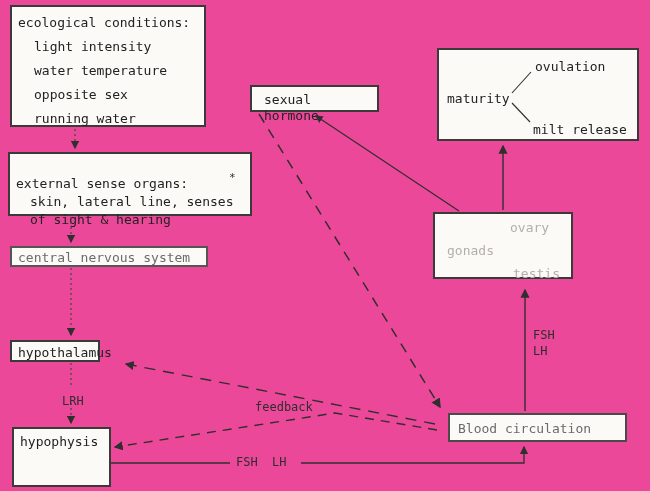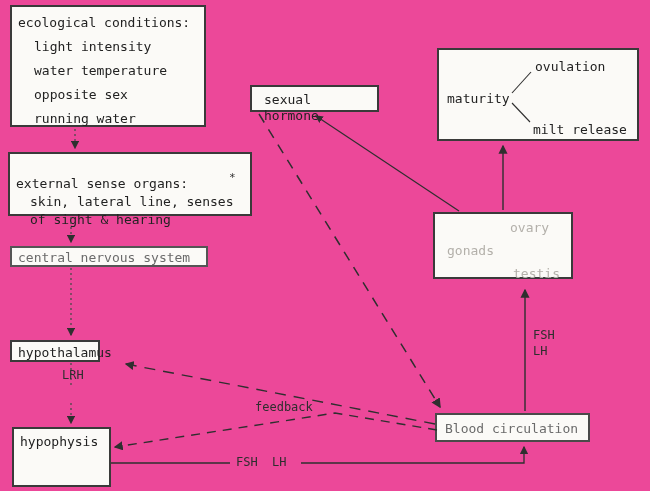--- a/index.html
+++ b/index.html
@@ -91,25 +91,25 @@
     <span class="pos" style="left:96px;top:9px;">ovulation</span>
     <span class="pos" style="left:94px;top:72px;">milt release</span>
   </div>
 
   <div class="box" id="gonads-box" style="left:433px;top:212px;width:140px;height:67px;">
     <span class="pos faint" style="left:75px;top:6px;">ovary</span>
     <span class="pos faint" style="left:12px;top:29px;">gonads</span>
     <span class="pos faint" style="left:78px;top:52px;">testis</span>
   </div>
 
-  <div class="box fadedtxt" id="blood-box" style="left:435px;top:413px;width:155px;height:29px;border-color:#4a4a4a;">
+  <div class="box fadedtxt" id="blood-box" style="left:448px;top:413px;width:179px;height:29px;border-color:#4a4a4a;">
     <span>Blood circulation</span>
   </div>
 
-  <span class="lbl" style="left:62px;top:368px;">LRH</span>
+  <span class="lbl" style="left:62px;top:394px;">LRH</span>
   <span class="lbl" style="left:533px;top:328px;">FSH</span>
   <span class="lbl" style="left:533px;top:344px;">LH</span>
   <span class="lbl" style="left:236px;top:455px;">FSH  LH</span>
   <span class="lbl" style="left:255px;top:400px;">feedback</span>
 
   <svg class="overlay" width="650" height="491" viewBox="0 0 650 491">
     <defs>
       <marker id="arr" viewBox="0 0 10 10" refX="8.5" refY="5" markerWidth="6.5" markerHeight="6.5" orient="auto-start-reverse">
         <path d="M0,0 L10,5 L0,10 z" fill="#2f2f2f"></path>
       </marker>

